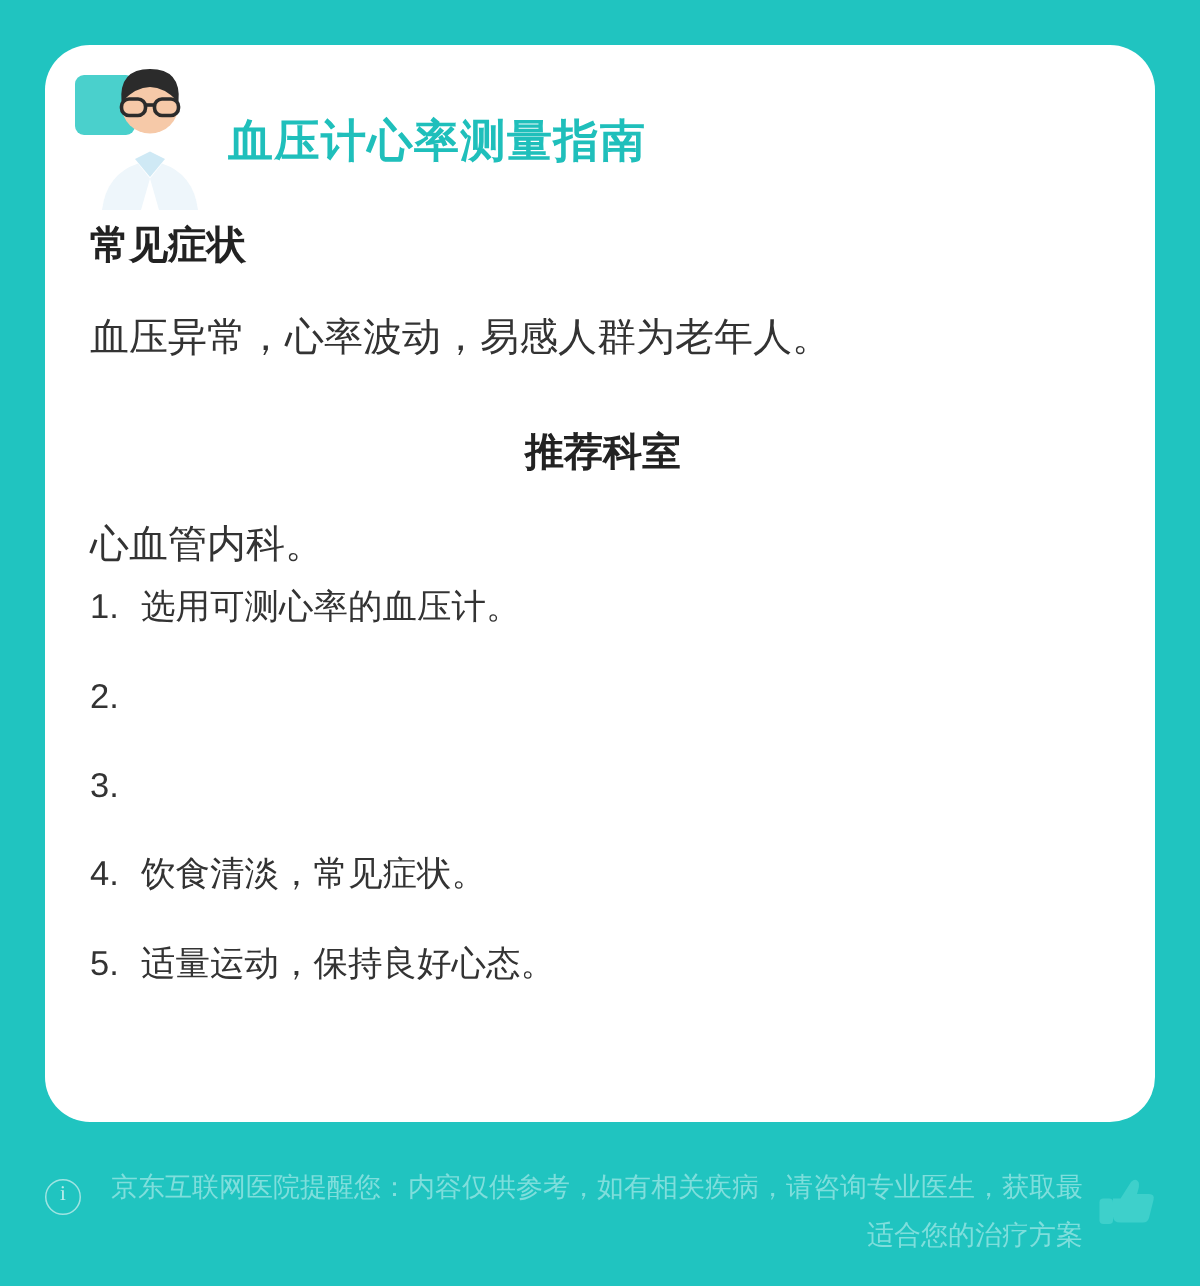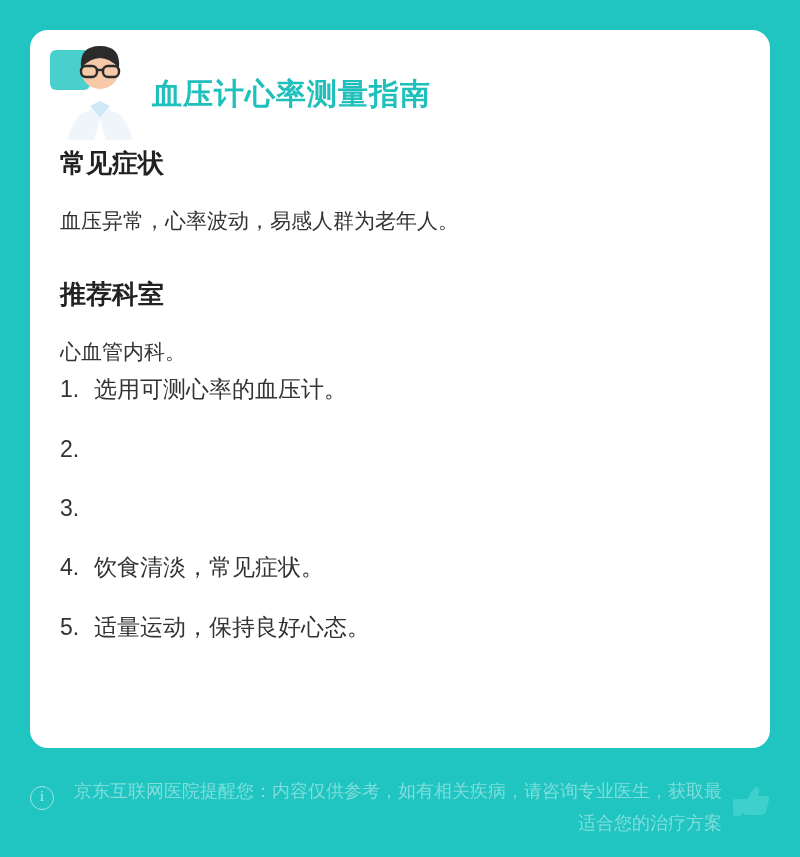--- a/index.html
+++ b/index.html
@@ -19,21 +19,21 @@
     height: 857px;
     box-sizing: border-box;
   }
   .card {
     position: absolute;
     left: 30px;
     top: 30px;
     width: 740px;
     height: 718px;
     background: #ffffff;
-    border-radius: 18px;
+    border-radius: 30px;
     box-sizing: border-box;
   }
   .avatar {
     position: absolute;
     left: 18px;
     top: 14px;
     width: 96px;
     height: 96px;
     overflow: hidden;
   }
@@ -56,23 +56,24 @@
   .section-heading {
     font-size: 26px;
     font-weight: bold;
     color: #222222;
     margin: 0 0 24px 0;
     line-height: 1.2;
     font-family: Liberation Mono, monospace;
   }
   .section-heading.spaced {
     margin-top: 44px;
+    text-align: center;
   }
   .body-text {
-    font-size: 21px;
+    font-size: 26px;
     color: #333333;
     margin: 0 0 6px 0;
     line-height: 1.5;
   }
   .steps {
     margin: 0;
     padding: 0;
     list-style: none;
   }
   .step {

